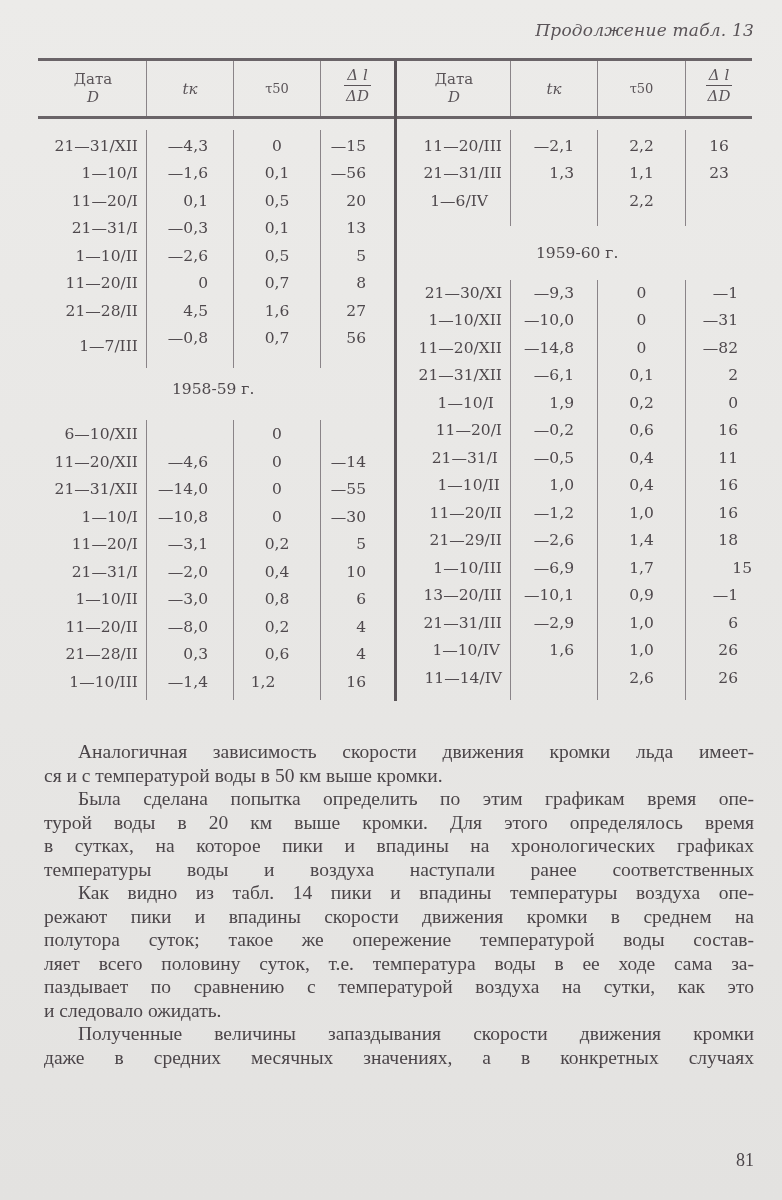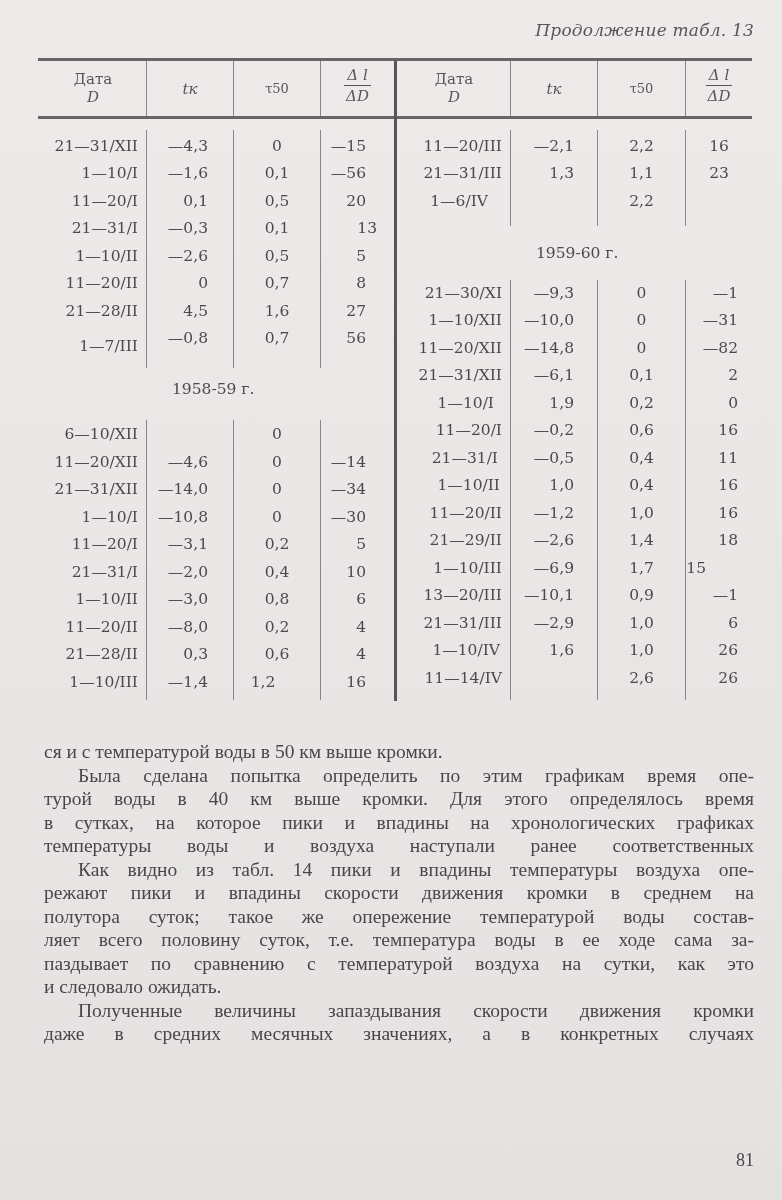--- a/index.html
+++ b/index.html
@@ -97,21 +97,21 @@
     <div>
       <span class="cell r" style="left:30px;width:108px;top:191px;">11—20/I</span>
       <span class="cell r" style="left:150px;width:58px;top:191px;">0,1</span>
       <span class="cell c" style="left:234px;width:86px;top:191px;">0,5</span>
       <span class="cell r" style="left:321px;width:45px;top:191px;">20</span>
     </div>
     <div>
       <span class="cell r" style="left:30px;width:108px;top:218px;">21—31/I</span>
       <span class="cell r" style="left:150px;width:58px;top:218px;">—0,3</span>
       <span class="cell c" style="left:234px;width:86px;top:218px;">0,1</span>
-      <span class="cell r" style="left:332px;width:45px;top:218px;">13</span>
+      <span class="cell r" style="left:321px;width:45px;top:218px;">13</span>
     </div>
     <div>
       <span class="cell r" style="left:30px;width:108px;top:246px;">1—10/II</span>
       <span class="cell r" style="left:150px;width:58px;top:246px;">—2,6</span>
       <span class="cell c" style="left:234px;width:86px;top:246px;">0,5</span>
       <span class="cell r" style="left:321px;width:45px;top:246px;">5</span>
     </div>
     <div>
       <span class="cell r" style="left:30px;width:108px;top:273px;">11—20/II</span>
       <span class="cell r" style="left:150px;width:58px;top:273px;">0</span>
@@ -144,21 +144,21 @@
     <div>
       <span class="cell r" style="left:30px;width:108px;top:452px;">11—20/XII</span>
       <span class="cell r" style="left:150px;width:58px;top:452px;">—4,6</span>
       <span class="cell c" style="left:234px;width:86px;top:452px;">0</span>
       <span class="cell r" style="left:321px;width:45px;top:452px;">—14</span>
     </div>
     <div>
       <span class="cell r" style="left:30px;width:108px;top:479px;">21—31/XII</span>
       <span class="cell r" style="left:150px;width:58px;top:479px;">—14,0</span>
       <span class="cell c" style="left:234px;width:86px;top:479px;">0</span>
-      <span class="cell r" style="left:321px;width:45px;top:479px;">—34</span>
+      <span class="cell r" style="left:321px;width:45px;top:479px;">—55</span>
     </div>
     <div>
       <span class="cell r" style="left:30px;width:108px;top:507px;">1—10/I</span>
       <span class="cell r" style="left:150px;width:58px;top:507px;">—10,8</span>
       <span class="cell c" style="left:234px;width:86px;top:507px;">0</span>
       <span class="cell r" style="left:321px;width:45px;top:507px;">—30</span>
     </div>
     <div>
       <span class="cell r" style="left:30px;width:108px;top:534px;">11—20/I</span>
       <span class="cell r" style="left:150px;width:58px;top:534px;">—3,1</span>
@@ -278,21 +278,21 @@
     <div>
       <span class="cell r" style="left:400px;width:102px;top:530px;">21—29/II</span>
       <span class="cell r" style="left:512px;width:62px;top:530px;">—2,6</span>
       <span class="cell c" style="left:598px;width:87px;top:530px;">1,4</span>
       <span class="cell r" style="left:686px;width:52px;top:530px;">18</span>
     </div>
     <div>
       <span class="cell r" style="left:400px;width:102px;top:558px;">1—10/III</span>
       <span class="cell r" style="left:512px;width:62px;top:558px;">—6,9</span>
       <span class="cell c" style="left:598px;width:87px;top:558px;">1,7</span>
-      <span class="cell r" style="left:654px;width:52px;top:558px;text-align:right;">15</span>
+      <span class="cell r" style="left:700px;width:52px;top:558px;text-align:right;">15</span>
     </div>
     <div>
       <span class="cell r" style="left:400px;width:102px;top:585px;">13—20/III</span>
       <span class="cell r" style="left:512px;width:62px;top:585px;">—10,1</span>
       <span class="cell c" style="left:598px;width:87px;top:585px;">0,9</span>
       <span class="cell r" style="left:686px;width:52px;top:585px;">—1</span>
     </div>
     <div>
       <span class="cell r" style="left:400px;width:102px;top:613px;">21—31/III</span>
       <span class="cell r" style="left:512px;width:62px;top:613px;">—2,9</span>
@@ -307,23 +307,24 @@
     </div>
     <div>
       <span class="cell r" style="left:400px;width:102px;top:668px;">11—14/IV</span>
       <span class="cell r" style="left:512px;width:62px;top:668px;"></span>
       <span class="cell c" style="left:598px;width:87px;top:668px;">2,6</span>
       <span class="cell r" style="left:686px;width:52px;top:668px;">26</span>
     </div>
   </div>
 
   <div class="para" style="top:740px;">
+    <span class="ln ind">Аналогичная зависимость скорости движения кромки льда имеет-</span>
     <span class="ln last">ся и с температурой воды в 50 км выше кромки.</span>
     <span class="ln ind">Была сделана попытка определить по этим графикам время опе-</span>
-    <span class="ln">турой воды в 40 км выше кромки. Для этого определялось время</span>
+    <span class="ln">турой воды в 20 км выше кромки. Для этого определялось время</span>
     <span class="ln">в сутках, на которое пики и впадины на хронологических графиках</span>
     <span class="ln">температуры воды и воздуха наступали ранее соответственных</span>
     <span class="ln ind">Как видно из табл. 14 пики и впадины температуры воздуха опе-</span>
     <span class="ln">режают пики и впадины скорости движения кромки в среднем на</span>
     <span class="ln">полутора суток; такое же опережение температурой воды состав-</span>
     <span class="ln">ляет всего половину суток, т.е. температура воды в ее ходе сама за-</span>
     <span class="ln">паздывает по сравнению с температурой воздуха на сутки, как это</span>
     <span class="ln last">и следовало ожидать.</span>
     <span class="ln ind">Полученные величины запаздывания скорости движения кромки</span>
     <span class="ln">даже в средних месячных значениях, а в конкретных случаях</span>

